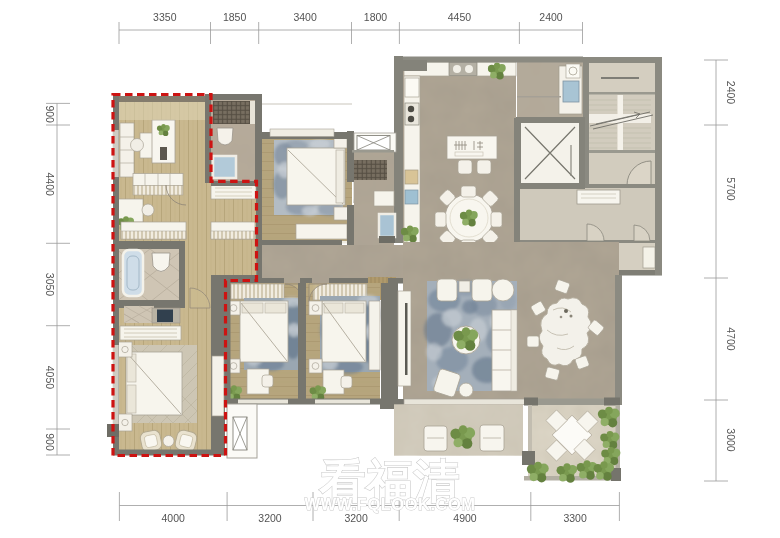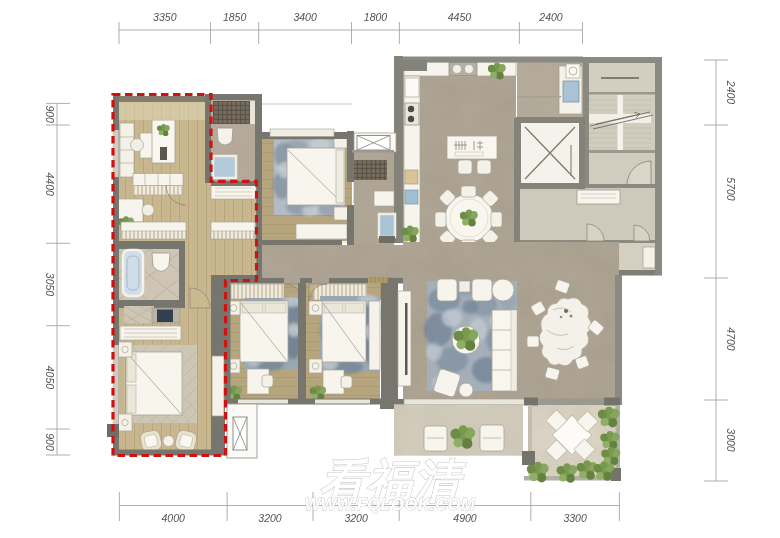--- a/index.html
+++ b/index.html
@@ -1,17 +1,17 @@
 <!DOCTYPE html>
 <html><head>
 <meta charset="utf-8">
 <style>
   html,body{margin:0;padding:0;background:#ffffff;}
   #page{width:780px;height:538px;position:relative;overflow:hidden;background:#fff;
-        font-family:"Liberation Sans", sans-serif;font-style:italic;}
+        font-family:"Liberation Sans", sans-serif;}
   svg{display:block;}
   text{font-family:"Liberation Sans", sans-serif;}
 </style>
 </head>
 <body>
 <div id="page">
 <svg width="780" height="538" viewBox="0 0 780 538">
 <defs>
   <pattern id="woodV" width="9" height="40" patternUnits="userSpaceOnUse">
     <rect width="9" height="40" fill="#c9b88f"></rect>

